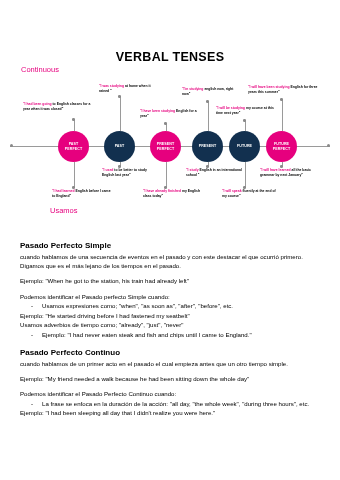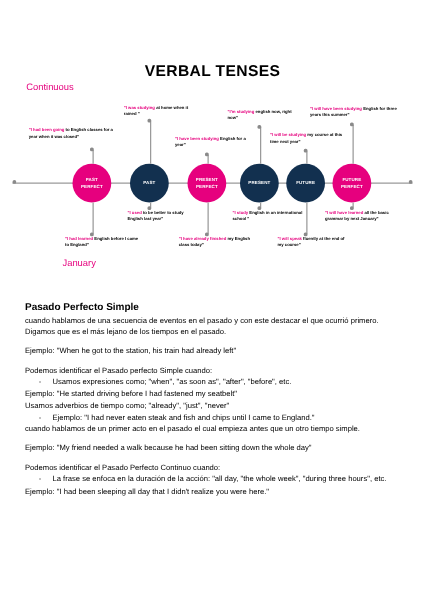--- a/index.html
+++ b/index.html
@@ -86,21 +86,21 @@
   }
 </style>
 </head>
 <body>
 
 <div class="page">
 
   <div class="title">VERBAL TENSES</div>
 
   <div class="sec-heading sec-continuous">Continuous</div>
-  <div class="sec-heading sec-simple">January</div>
+  <div class="sec-heading sec-simple">Usamos</div>
 
   <div class="diagram">
 
     <div class="axis"></div>
     <div class="axis-cap left"></div>
     <div class="axis-cap right"></div>
 
     <div class="node pink" style="left:58px;">
       <span>PAST</span>
       <span>PERFECT</span>
@@ -219,20 +219,21 @@
     <p class="blk gap">Podemos identificar el Pasado perfecto Simple cuando:</p>
     <ul class="blk">
       <li>Usamos expresiones como; "when", "as soon as", "after", "before", etc.</li>
     </ul>
     <p class="blk">Ejemplo: "He started driving before I had fastened my seatbelt"</p>
     <p class="blk">Usamos adverbios de tiempo como; "already", "just", "never"</p>
     <ul class="blk">
       <li>Ejemplo: "I had never eaten steak and fish and chips until I came to England."</li>
     </ul>
 
+    <h2 class="blk">Pasado Perfecto Continuo</h2>
     <p class="blk">cuando hablamos de un primer acto en el pasado el cual empieza antes que un otro tiempo simple.</p>
 
     <p class="blk gap">Ejemplo: "My friend needed a walk because he had been sitting down the whole day"</p>
 
     <p class="blk gap">Podemos identificar el Pasado Perfecto Continuo cuando:</p>
     <ul class="blk">
       <li>La frase se enfoca en la duración de la acción: "all day, "the whole week", "during three hours", etc.</li>
     </ul>
     <p class="blk">Ejemplo: "I had been sleeping all day that I didn't realize you were here."</p>
 

